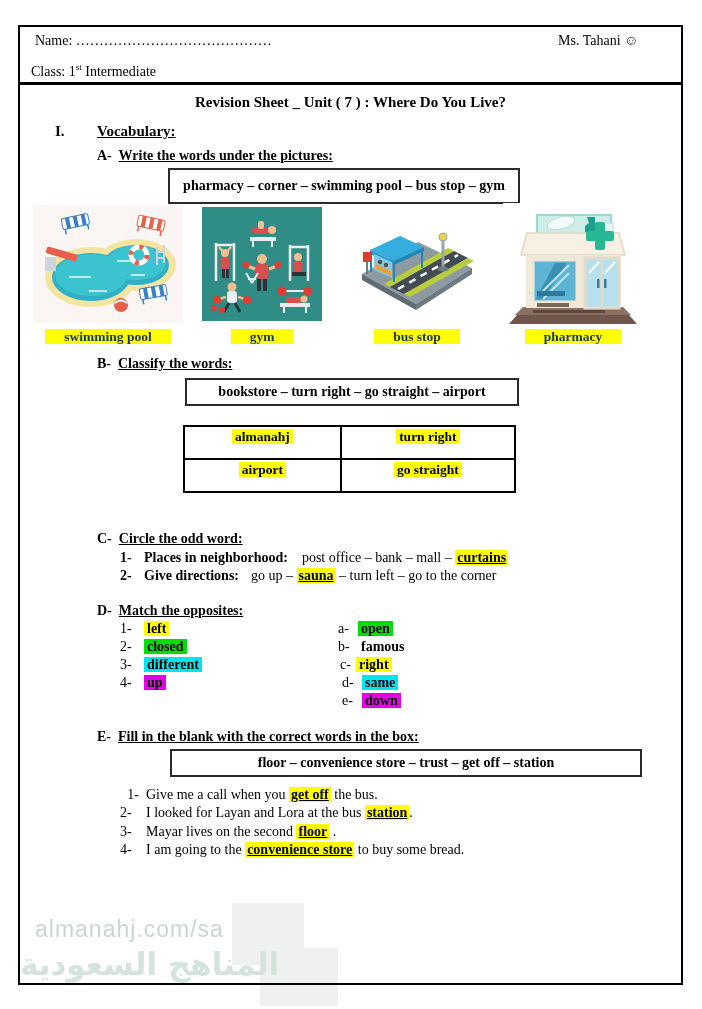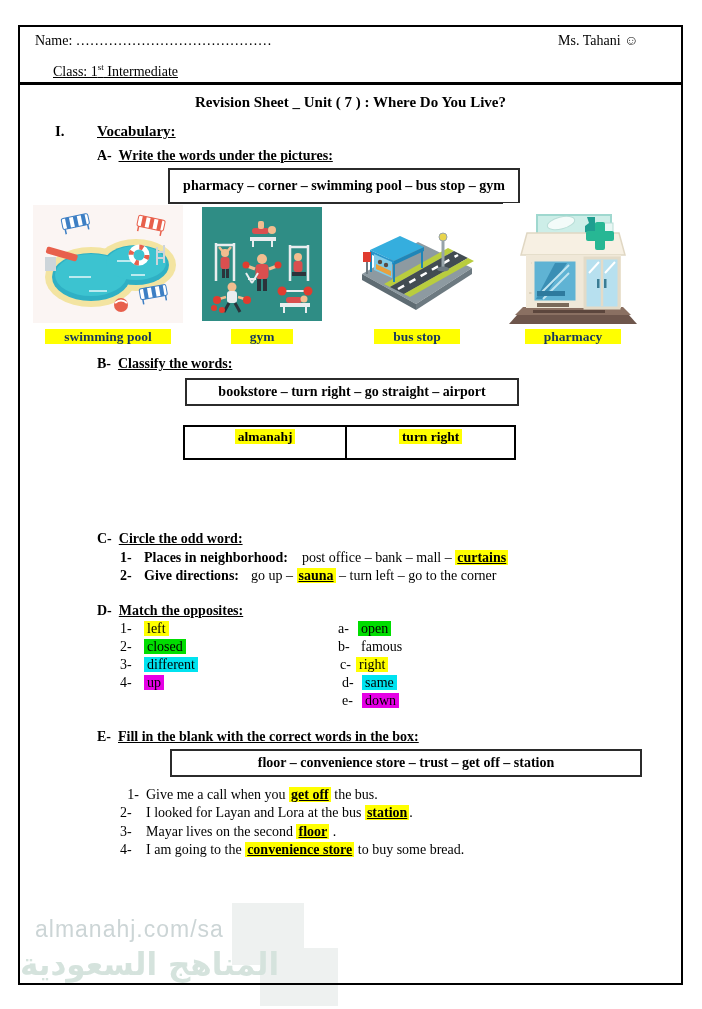--- a/index.html
+++ b/index.html
@@ -32,38 +32,38 @@
     position:absolute; left:183px; top:425px; width:333px; border-collapse:collapse; z-index:2;
   }
   table.classify th, table.classify td { border:2.5px solid #000; text-align:center; }
   table.classify th { font-size:13.5px; height:27px; font-weight:bold; }
   table.classify td { height:33px; vertical-align:top; padding-top:2px; font-size:13.5px; }
   .hl-y { background:#ffff00; font-weight:bold; padding:0 3px; }
   .answer { background:#ffff00; font-weight:bold; text-decoration:underline; padding:0 2px; }
   .line { position:absolute; font-size:14px; z-index:2; white-space:nowrap; }
   .num { display:inline-block; width:26px; }
   .dnum { display:inline-block; width:24px; }
-  .dword { padding:0 3px; }
+  .dword { padding:0 3px;font-weight:bold; }
   .wm1 { left:35px; top:916px; font-family:"Liberation Sans", sans-serif; font-size:23px;
          color:#ccd5d6; letter-spacing:1px; z-index:3; }
   .wm2 { left:20px; top:946px; font-size:31px; font-weight:bold; color:#d5e3dd; z-index:3;
          font-family:"DejaVu Sans", sans-serif; direction:rtl; }
   .wmblock { background:#eef1f0; z-index:0; }
 </style>
 </head>
 <body>
 
 <div class="abs wmblock" style="left:232px; top:903px; width:72px; height:62px;"></div>
 <div class="abs wmblock" style="left:260px; top:948px; width:78px; height:58px;"></div>
 
 <div class="frame"></div>
 
 <div class="abs t14" style="left:35px; top:33px; z-index:2;">Name: ……………………………………</div>
 <div class="abs t14" style="left:558px; top:33px; z-index:2;">Ms. Tahani ☺</div>
-<div class="abs t14" style="left:53px; top:62px; z-index:2;text-decoration:underline;"><span>Class: 1</span><sup style="font-size:9px;">st</sup><span> Intermediate</span></div>
+<div class="abs t14" style="left:31px; top:62px; z-index:2;"><span>Class: 1</span><sup style="font-size:9px;">st</sup><span> Intermediate</span></div>
 <div class="abs hdr-divider"></div>
 
 <div class="abs title">Revision Sheet _ Unit ( 7 ) : Where Do You Live?</div>
 
 <div class="abs t15 bold" style="left:55px; top:123px; z-index:2;">I.</div>
 <div class="abs t15 bold und" style="left:97px; top:123px; z-index:2;">Vocabulary:</div>
 
 <div class="abs t14 bold" style="left:97px; top:148px; z-index:2;"><span>A-</span>&nbsp; <span class="und">Write the words under the pictures:</span></div>
 <div class="abs wordbox" style="left:168px; top:168px; width:352px; height:36px;">pharmacy – corner – swimming pool – bus stop – gym</div>
 
@@ -243,20 +243,24 @@
 
 <div class="abs t14 bold" style="left:97px; top:356px; z-index:2;"><span>B-</span>&nbsp; <span class="und">Classify the words:</span></div>
 <div class="abs wordbox" style="left:185px; top:378px; width:334px; height:28px;">bookstore – turn right – go straight – airport</div>
 
 <table class="classify">
   <tbody>
   <tr>
     <td><span class="hl-y">almanahj</span></td>
     <td><span class="hl-y">turn right</span></td>
   </tr>
+  <tr>
+    <td><span class="hl-y">airport</span></td>
+    <td><span class="hl-y">go straight</span></td>
+  </tr>
 </tbody>
   </table>
 
 <div class="abs t14 bold" style="left:97px; top:531px; z-index:2;"><span>C-</span>&nbsp; <span class="und">Circle the odd word:</span></div>
 <div class="line" style="left:120px; top:550px;">
   <span class="dnum bold">1-</span><span class="bold">Places in neighborhood:</span><span style="margin-left:14px;">post office – bank – mall – </span><span class="answer">curtains</span><span></span>
 </div>
 <div class="line" style="left:120px; top:568px;">
   <span class="dnum bold">2-</span><span class="bold">Give directions:</span><span style="margin-left:12px;">go up – </span><span class="answer">sauna</span><span> – turn left – go to the corner</span>
 </div>

